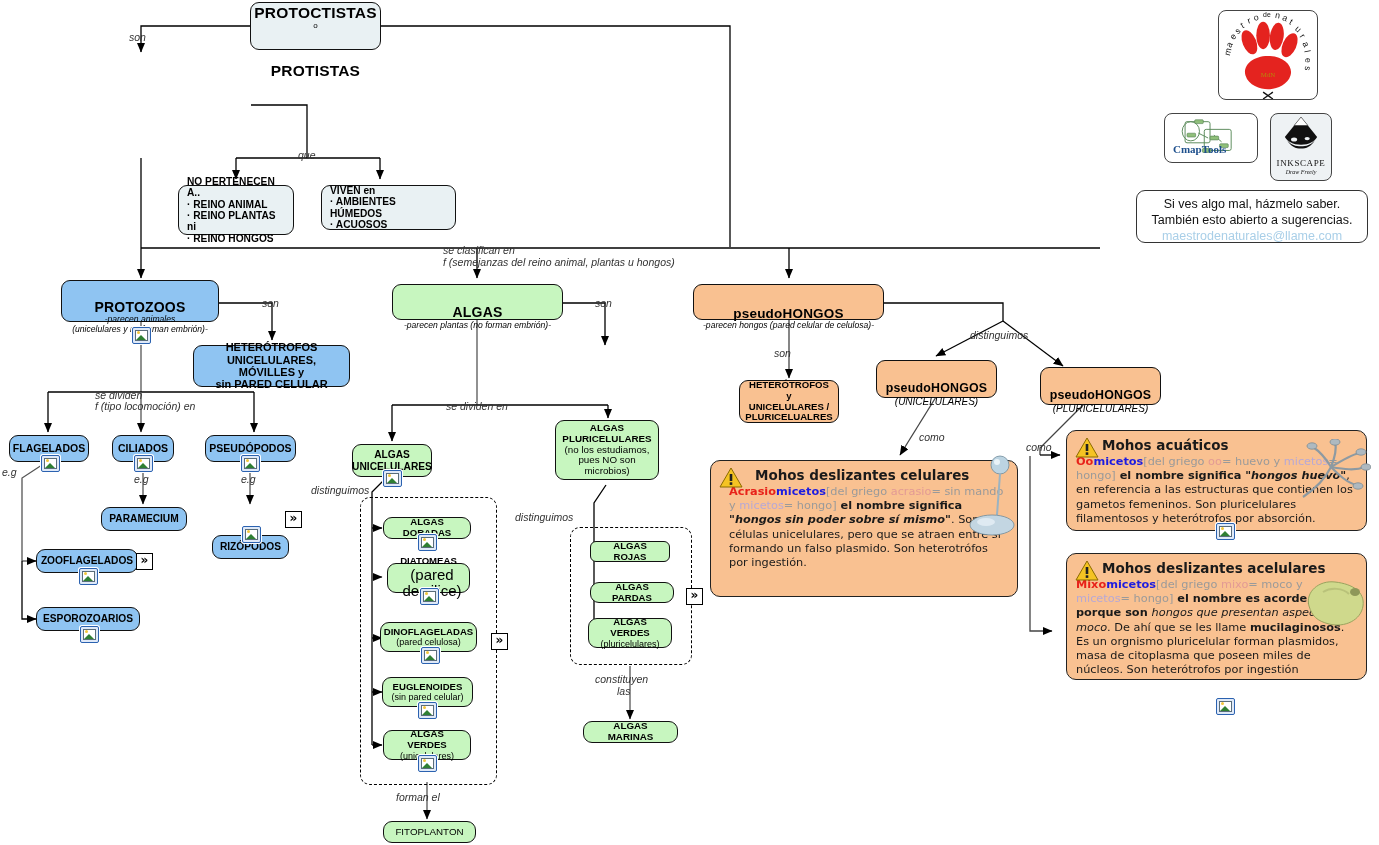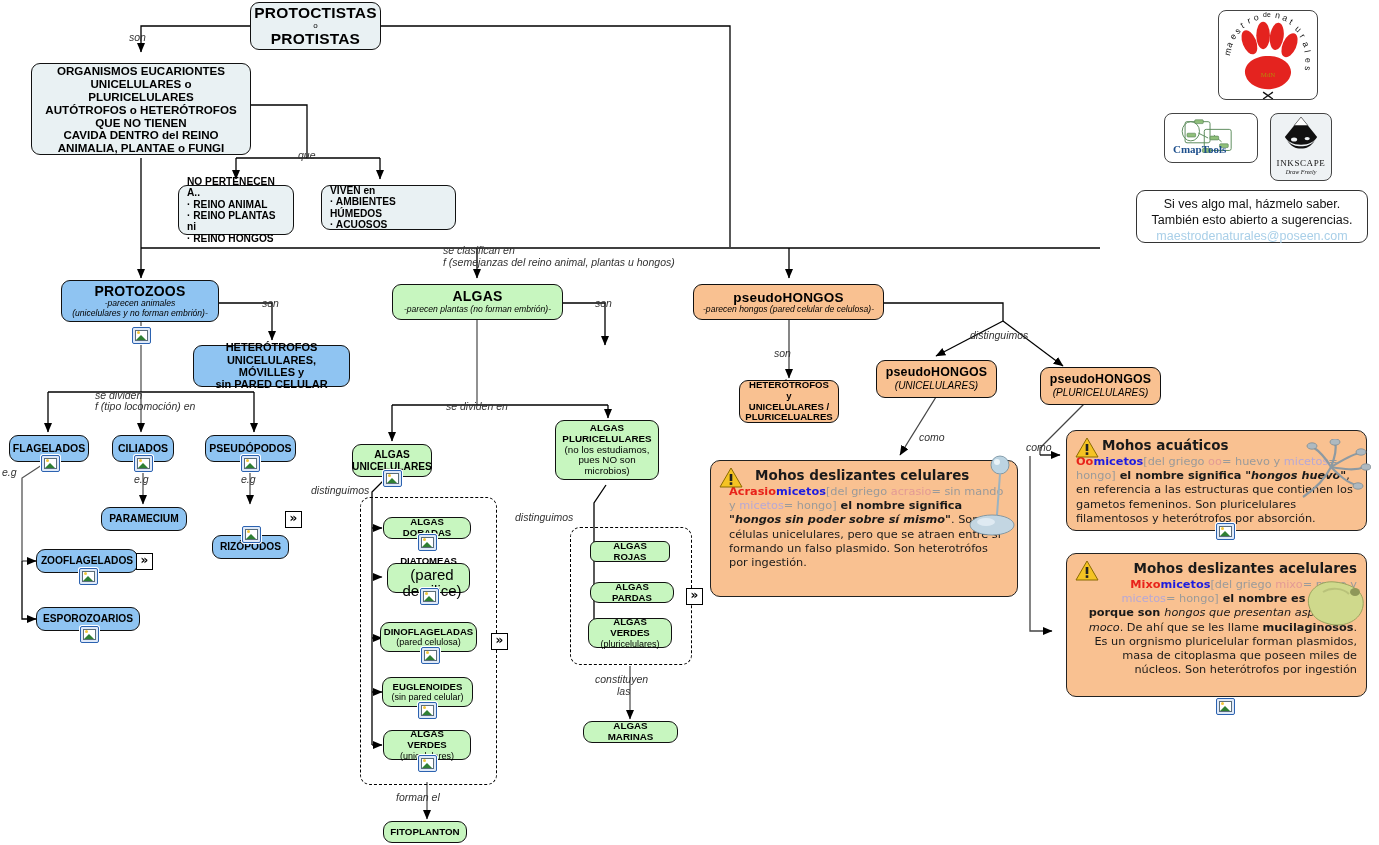--- a/index.html
+++ b/index.html
@@ -27,21 +27,21 @@
     color:#000;
     line-height:1.12;
     padding:3px 6px;
     z-index:3;
   }
   .n-root{background:#e9f1f3;}
   .n-blue{background:#8fc4f2;}
   .n-green{background:#c7f6bf;}
   .n-orange{background:#f9c191;}
 
-  .t-title{font-weight:bold;letter-spacing:.2px;}
+  .t-title{font-weight:bold;letter-spacing:.2px;margin-top:32px;}
   .t-sub{font-style:italic;font-weight:normal;}
 
   .linklbl{
     position:absolute;
     font-style:italic;
     font-size:10.5px;
     color:#333;
     white-space:nowrap;
     z-index:4;
     background:transparent;
@@ -228,28 +228,20 @@
       <path d="M1030,456 L1030,631 L1052,631" stroke="#444" marker-end="url(#ah)"></path>
     </g>
   </svg>
 
   <div class="node n-root" style="left:250px;top:2px;width:131px;height:48px;">
     <div class="t-title" style="font-size:15.5px;">PROTOCTISTAS</div>
     <div style="font-size:8px;">o</div>
     <div class="t-title" style="font-size:15.5px;">PROTISTAS</div>
   </div>
 
-  <div class="node n-root" style="left:31px;top:63px;width:220px;height:92px;font-weight:bold;font-size:11.6px;">
-    <div>ORGANISMOS EUCARIONTES</div>
-    <div>UNICELULARES o PLURICELULARES</div>
-    <div>AUTÓTROFOS o HETERÓTROFOS</div>
-    <div>QUE NO TIENEN</div>
-    <div>CAVIDA DENTRO del REINO</div>
-    <div>ANIMALIA, PLANTAE o FUNGI</div>
-  </div>
 
   <div class="node n-root" style="left:178px;top:185px;width:116px;height:50px;font-weight:bold;font-size:10.2px;align-items:flex-start;text-align:left;padding-left:8px;">
     <div>NO PERTENECEN A..</div>
     <div>· REINO ANIMAL</div>
     <div>· REINO PLANTAS ni</div>
     <div>· REINO HONGOS</div>
   </div>
 
   <div class="node n-root" style="left:321px;top:185px;width:135px;height:45px;font-weight:bold;font-size:10.2px;align-items:flex-start;text-align:left;padding-left:8px;">
     <div>VIVEN en</div>
@@ -376,21 +368,21 @@
     </div>
 
   <div class="node n-green" style="left:383px;top:730px;width:88px;height:30px;font-weight:bold;font-size:9.6px;">
     <div>ALGAS VERDES</div>
     <div style="font-weight:normal;font-size:9px;">(unicelulares)</div>
   </div>
   <div class="chip" style="left:418px;top:755px;">
       <i></i>
     </div>
 
-  <div class="node n-green" style="left:383px;top:821px;width:84px;height:22px;font-weight:bold;font-size:9.8px;">
+  <div class="node n-green" style="left:383px;top:821px;width:93px;height:22px;font-weight:normal;font-size:9.8px;">
     <div>FITOPLANTON</div>
   </div>
 
   <div class="dashgroup" style="left:570px;top:527px;width:120px;height:136px;"></div>
   <div class="more" style="left:686px;top:588px;">»</div>
 
   <div class="node n-green" style="left:590px;top:541px;width:80px;height:21px;font-weight:bold;font-size:9.6px;border-radius:6px;">
     <div>ALGAS ROJAS</div>
   </div>
 
@@ -490,21 +482,21 @@
         <ellipse cx="81" cy="28" rx="5" ry="3.2"></ellipse>
         <ellipse cx="73" cy="47" rx="5" ry="3.2"></ellipse>
         <ellipse cx="27" cy="7" rx="5" ry="3.2"></ellipse>
       </g>
     </svg>
   </div>
   <div class="chip" style="left:1216px;top:523px;">
       <i></i>
     </div>
 
-  <div class="callout" style="left:1066px;top:553px;width:301px;height:144px;text-align:right;">
+  <div class="callout" style="left:1066px;top:553px;width:301px;height:127px;">
     <svg class="warn" viewBox="0 0 24 22">
       <path d="M12 1 L23 20 L1 20 Z" fill="#f5c323" stroke="#8a6a00" stroke-width="1"></path>
       <rect x="10.7" y="7" width="2.6" height="7" fill="#222"></rect>
       <rect x="10.7" y="15.3" width="2.6" height="2.6" fill="#222"></rect>
     </svg>
     <span class="hd">Mohos deslizantes acelulares</span>
     <span class="body-txt"><span class="red">Mixo</span><span class="blue-b">micetos</span><span class="grey">[del griego </span><span class="pinkish">mixo</span><span class="grey">= moco y </span><span class="lilac">micetos</span><span class="grey">= hongo]</span><span class="bold"> el nombre es acorde, porque son </span><span class="ital">hongos que presentan aspecto de moco</span><span>. De ahí que se les llame </span><span class="bold">mucilaginosos</span><span>. Es un orgnismo pluricelular forman plasmidos, masa de citoplasma que poseen miles de núcleos. Son heterótrofos por ingestión</span></span>
     <svg class="photo" style="left:232px;top:22px;width:72px;height:58px;" viewBox="0 0 72 58">
       <path d="M10 30 C6 16 20 4 36 6 C54 8 66 16 64 30 C62 44 46 52 30 48 C18 45 13 40 10 30 Z" fill="#cfd98c" stroke="#9aa35e" stroke-width="1"></path>
       <path d="M24 16 C32 11 44 12 50 18" fill="none" stroke="#b9c27a" stroke-width="2"></path>
@@ -577,16 +569,16 @@
       <ellipse cx="22" cy="33" rx="4" ry="2.6" fill="#eef2f4"></ellipse>
       <ellipse cx="39" cy="32" rx="3.4" ry="2.2" fill="#eef2f4"></ellipse>
     </svg>
     <div class="inklabel" style="left:0;top:44px;">INKSCAPE</div>
     <div class="inksub" style="left:0;top:55px;">Draw Freely</div>
   </div>
 
   <div class="contactbox" style="left:1136px;top:190px;width:232px;height:53px;">
     <div>Si ves algo mal, házmelo saber.</div>
     <div>También esto abierto a sugerencias.</div>
-    <div class="mailline">maestrodenaturales@poseen.com</div>
+    <div class="mailline">maestrodenaturales@llame.com</div>
   </div>
 
 </div>
 
 </body></html>

